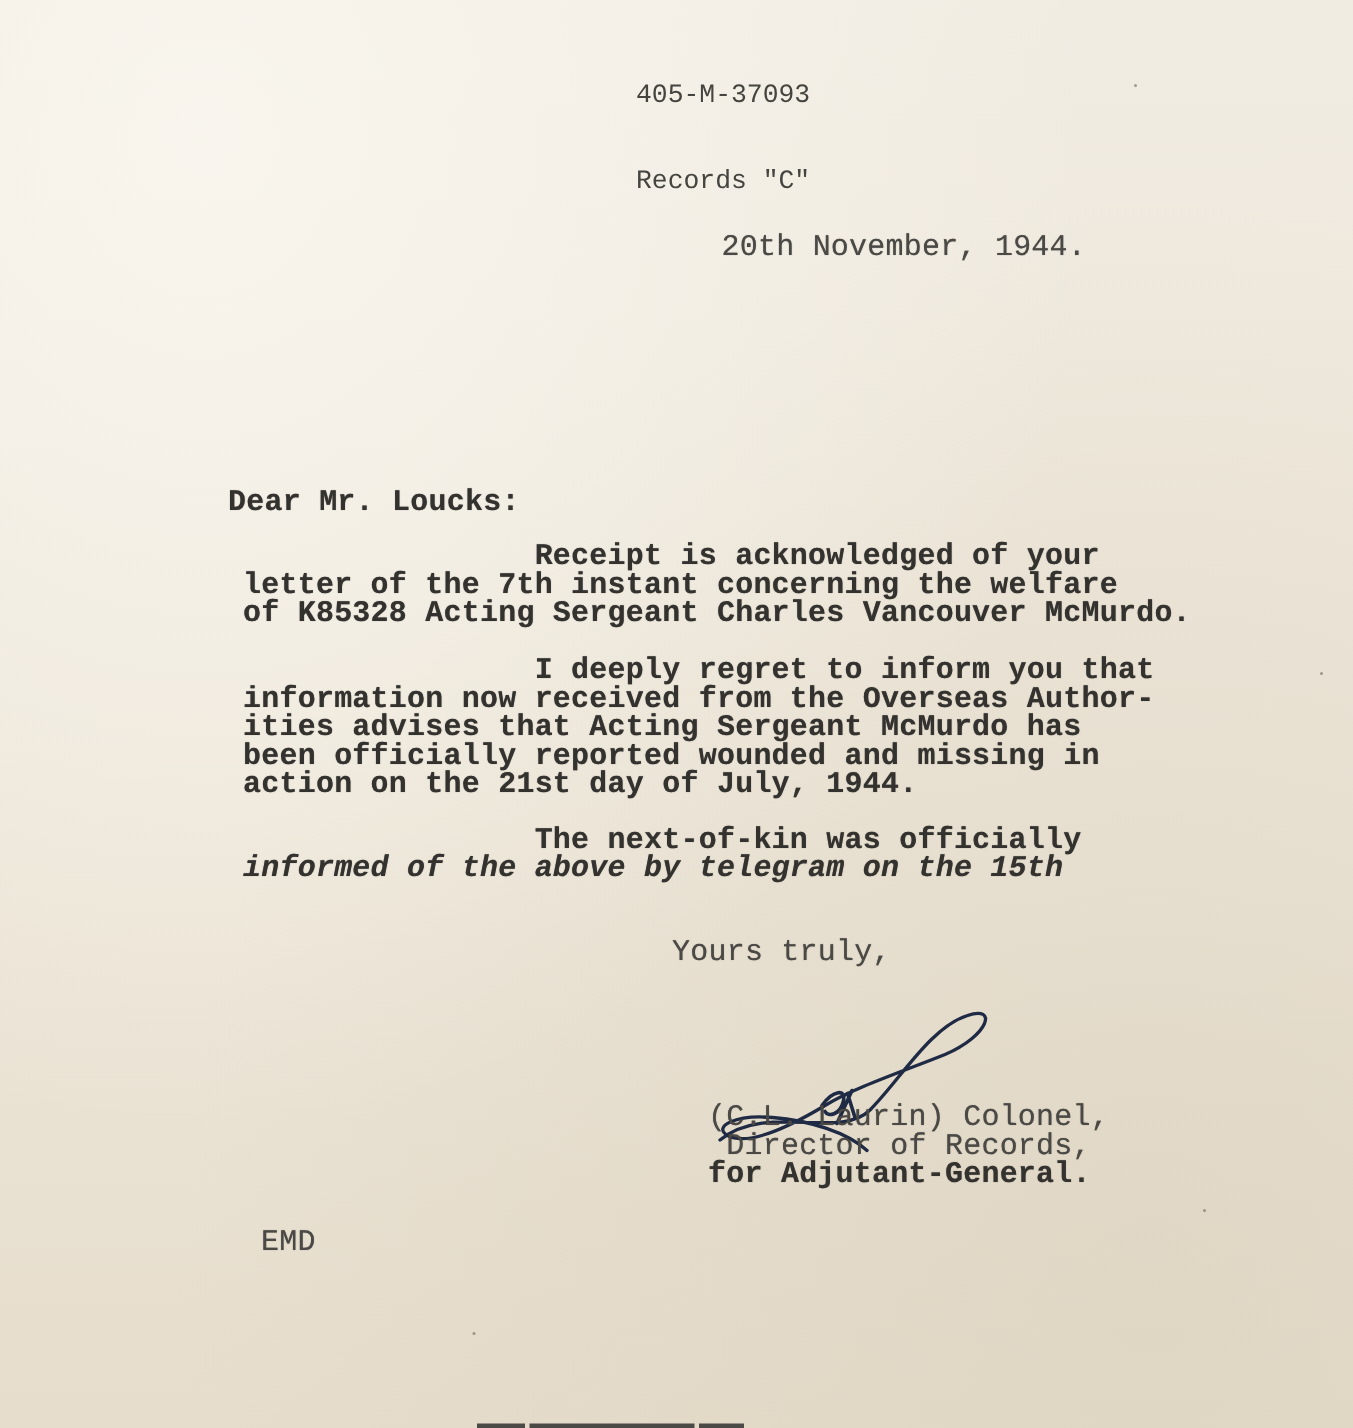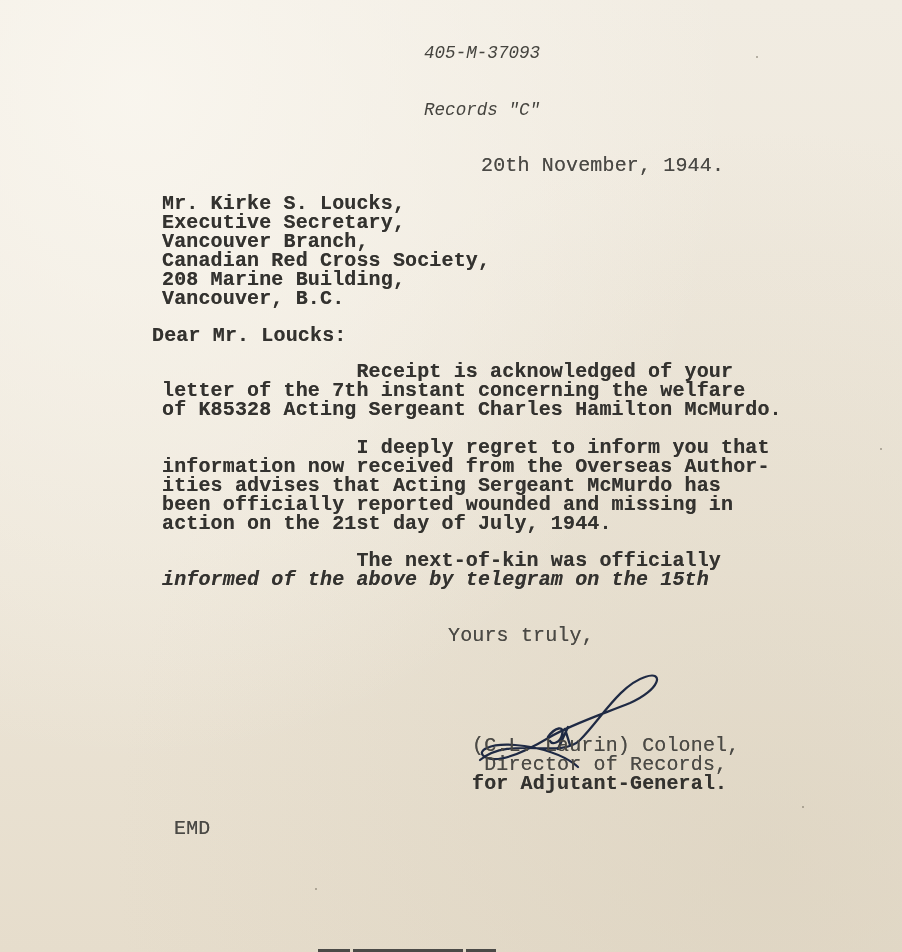--- a/index.html
+++ b/index.html
@@ -30,26 +30,25 @@
     line-height: 19px;
     letter-spacing: 0.15px;
     font-weight: bold;
     color: #33322f;
     text-shadow: 0 0 0.6px rgba(40,38,35,0.6);
   }
   .light { color: #4a4945; font-weight: normal; }
   .ref {
     position: absolute;
     left: 424px;
-    top: 6px;
+    top: 17px;
     white-space: pre;
     font-size: 17.6px;
     line-height: 19px;
     color: #45443f;
-    font-style: italic;
   }
   .block { position: absolute; }
   .sig {
     position: absolute;
     left: 470px;
     top: 665px;
     width: 200px;
     height: 110px;
   }
   .bottom-bars {
@@ -78,35 +77,27 @@
 
 <div class="page">
 
   <div class="ref">
     <div>405-M-37093</div>
     <div>Records "C"</div>
   </div>
 
   <div class="tline light" style="left:481px; top:156px;">20th November, 1944.</div>
 
-  <div class="block" style="left:162px; top:194px;">
-    <div class="tline" style="position:static;">Mr. Kirke S. Loucks,</div>
-    <div class="tline" style="position:static;">Executive Secretary,</div>
-    <div class="tline" style="position:static;">Vancouver Branch,</div>
-    <div class="tline" style="position:static;">Canadian Red Cross Society,</div>
-    <div class="tline" style="position:static;">208 Marine Building,</div>
-    <div class="tline" style="position:static;">Vancouver, B.C.</div>
-  </div>
 
   <div class="tline" style="left:152px; top:326px;">Dear Mr. Loucks:</div>
 
   <div class="block" style="left:162px; top:362px;">
     <div class="tline" style="position:static;">                Receipt is acknowledged of your</div>
     <div class="tline" style="position:static;">letter of the 7th instant concerning the welfare</div>
-    <div class="tline" style="position:static;">of K85328 Acting Sergeant Charles Hamilton McMurdo.</div>
+    <div class="tline" style="position:static;">of K85328 Acting Sergeant Charles Vancouver McMurdo.</div>
   </div>
 
   <div class="block" style="left:162px; top:438px;">
     <div class="tline" style="position:static;">                I deeply regret to inform you that</div>
     <div class="tline" style="position:static;">information now received from the Overseas Author-</div>
     <div class="tline" style="position:static;">ities advises that Acting Sergeant McMurdo has</div>
     <div class="tline" style="position:static;">been officially reported wounded and missing in</div>
     <div class="tline" style="position:static;">action on the 21st day of July, 1944.</div>
   </div>
 

